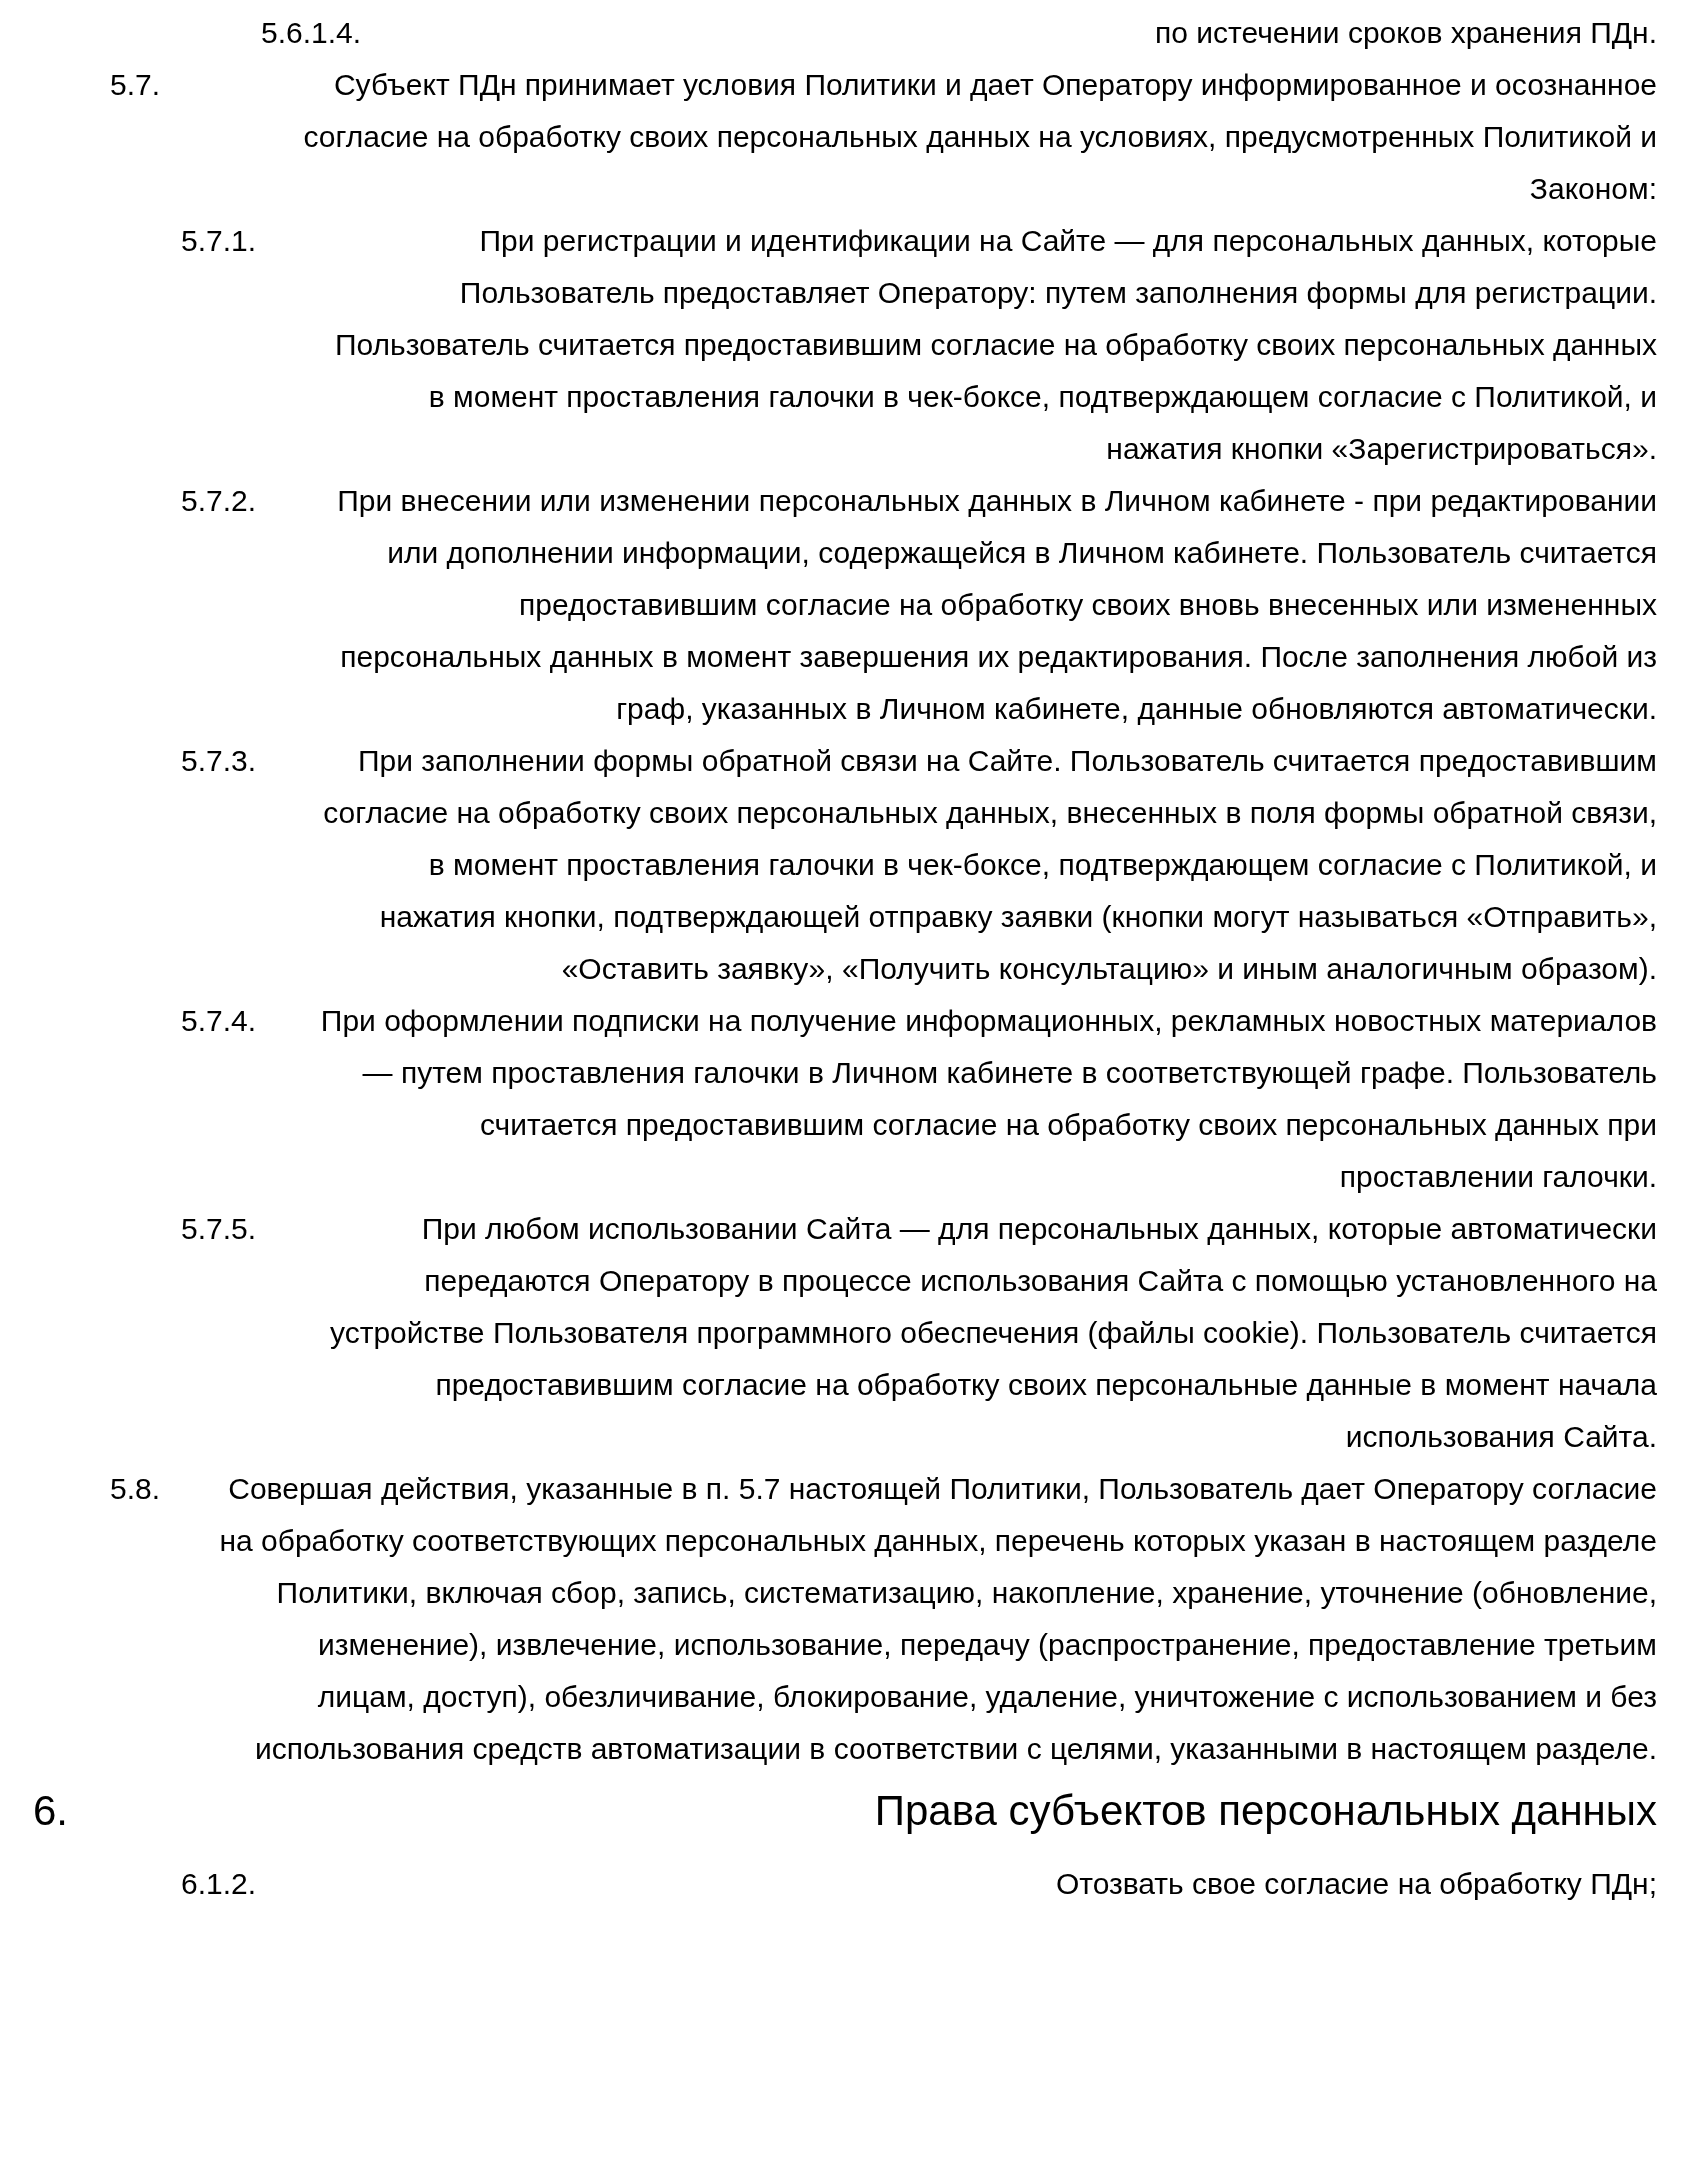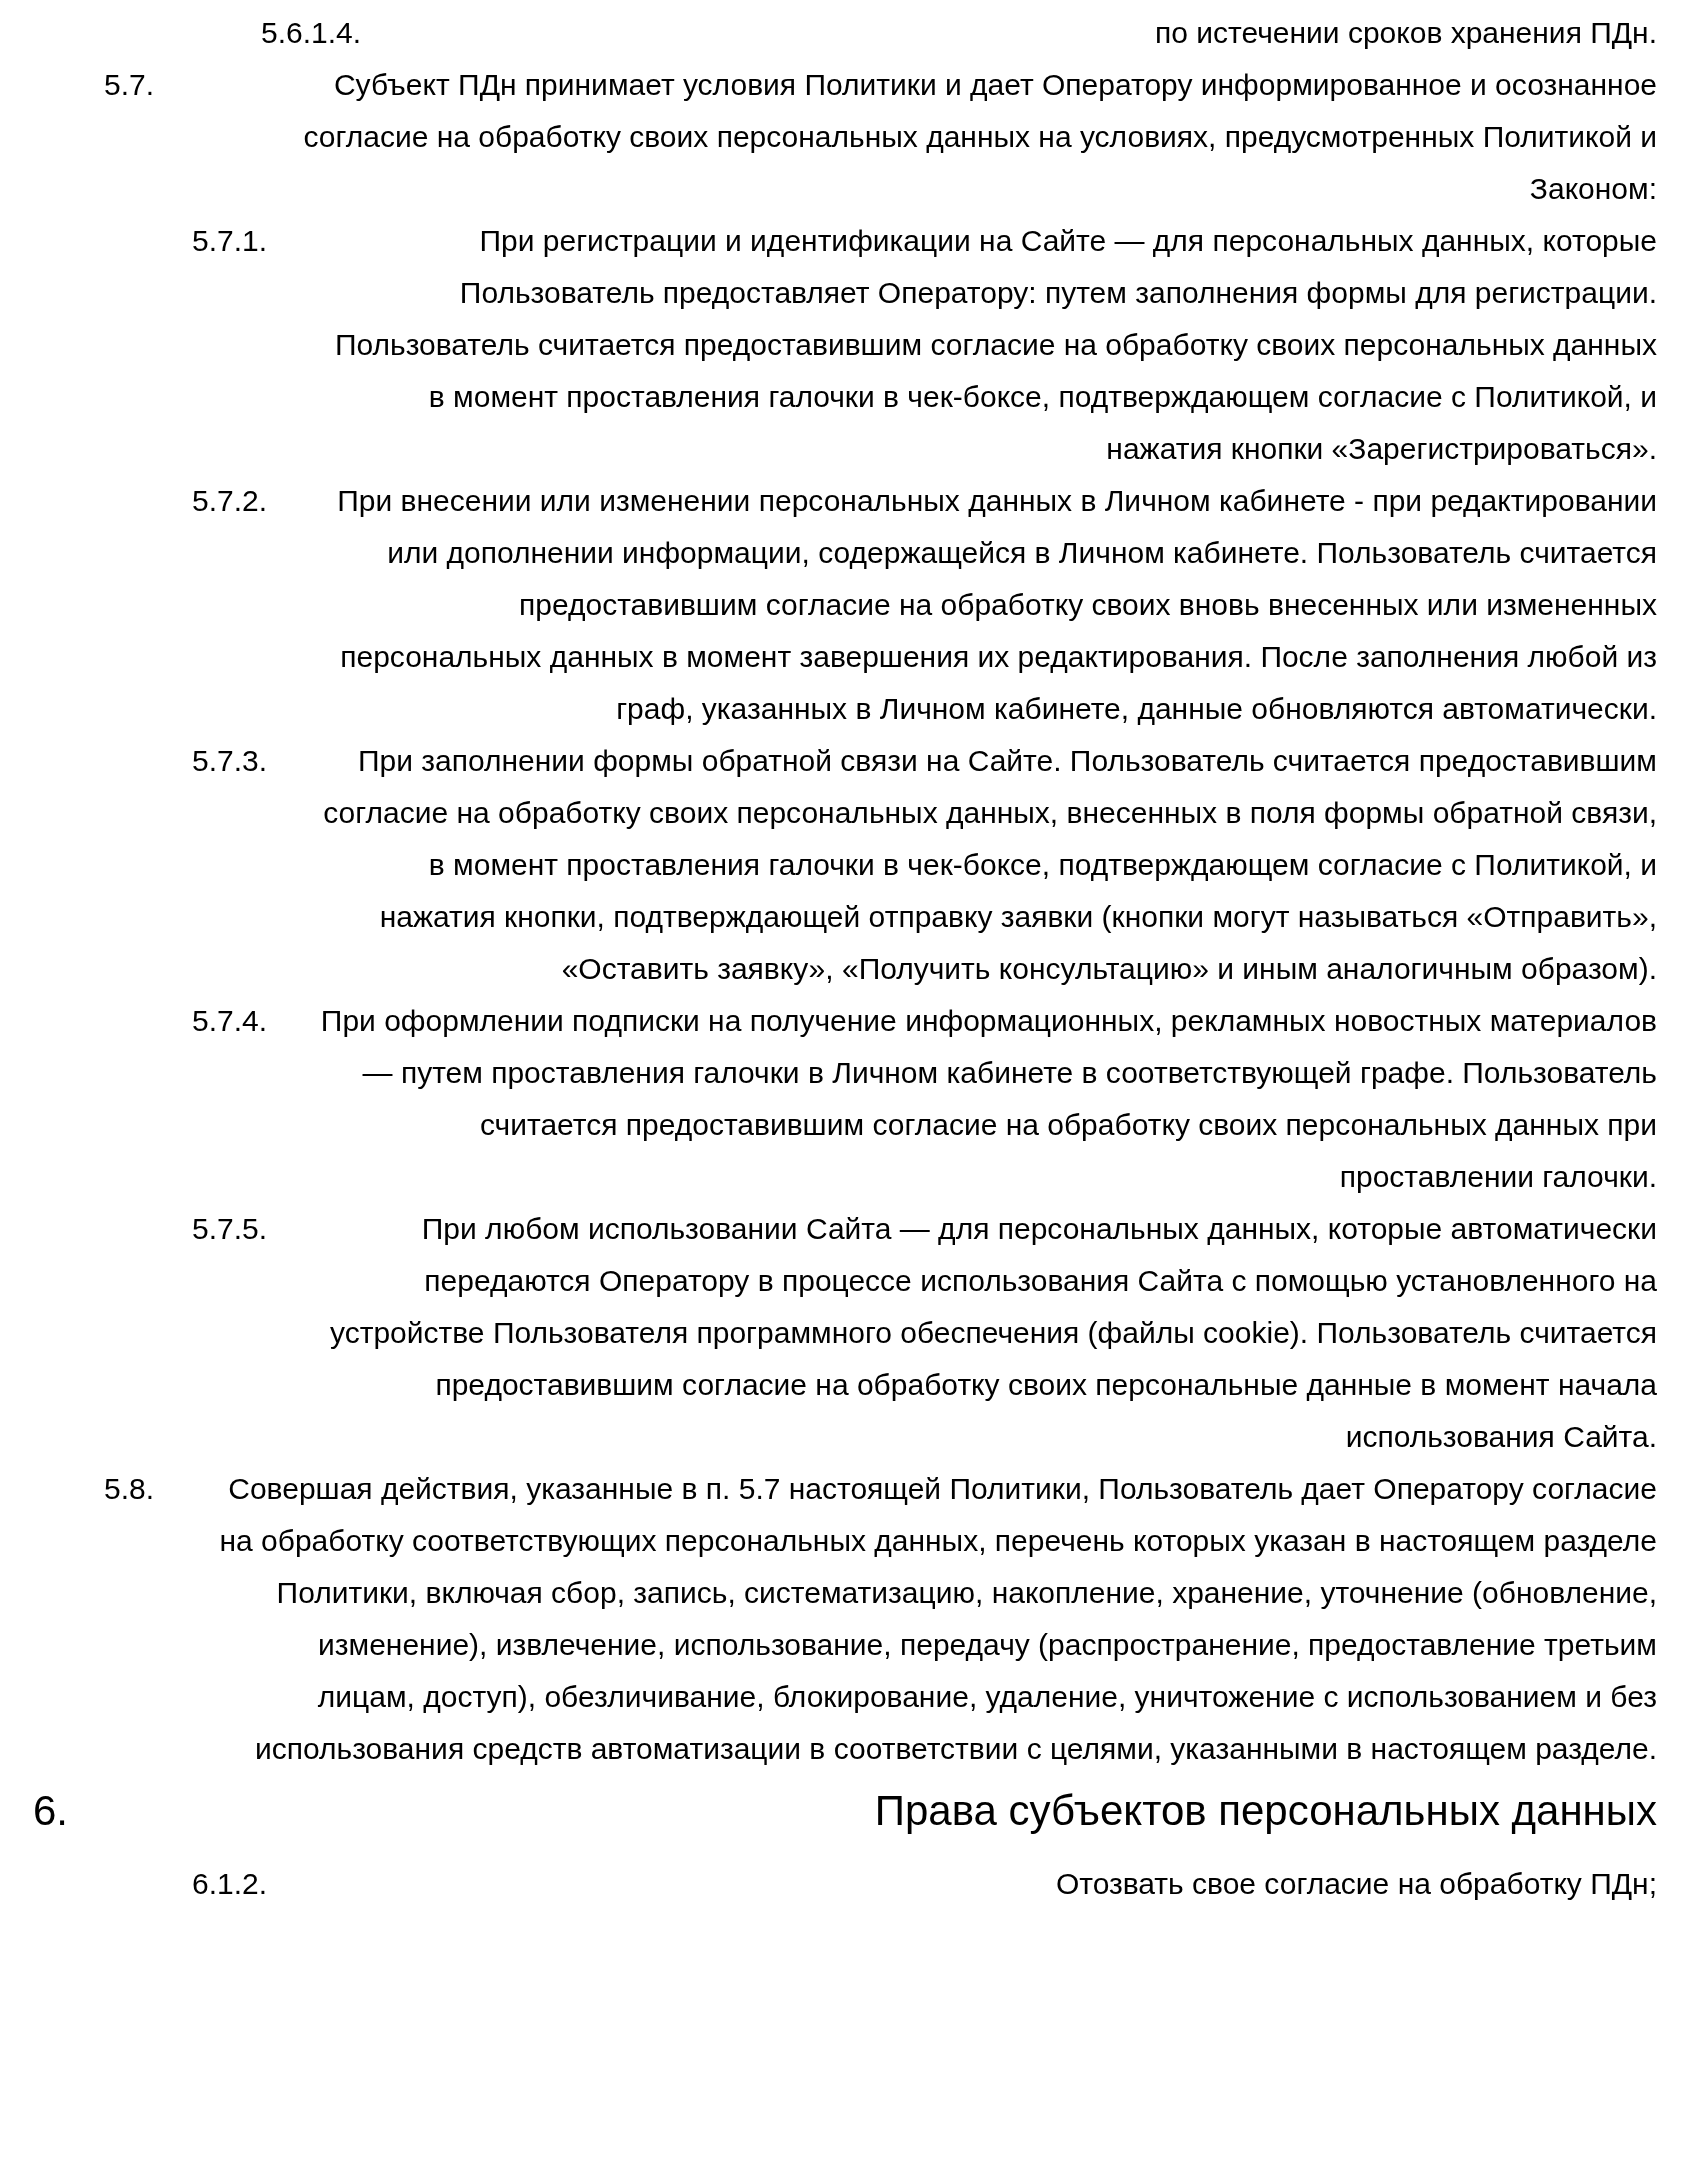--- a/index.html
+++ b/index.html
@@ -24,24 +24,24 @@
     position: relative;
     text-align: right;
   }
   .clause .num {
     position: absolute;
     top: 0;
     white-space: nowrap;
   }
   
   .lvl2 { padding-left: 216px; }
-  .lvl2 .num { left: 104px; }
+  .lvl2 .num { left: 110px; }
   
   .lvl3 { padding-left: 311px; }
-  .lvl3 .num { left: 192px; }
+  .lvl3 .num { left: 181px; }
   
   .lvl4 { padding-left: 413px; }
   .lvl4 .num { left: 261px; }
   
   .heading {
     padding-left: 119px;
     font-size: 42px;
     line-height: 60px;
     margin: 6.6px 0 16.5px 0;
   }

